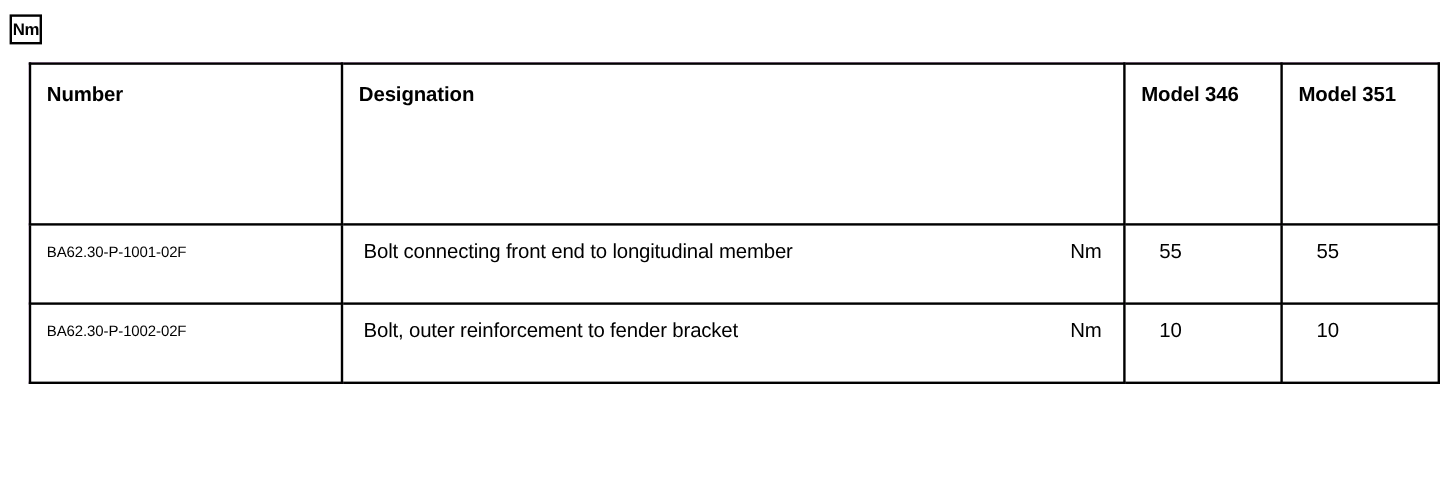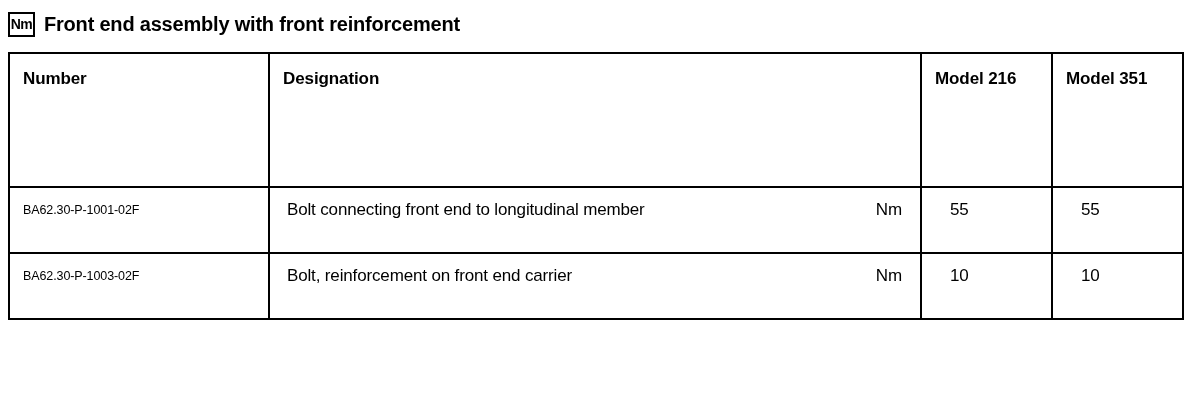--- a/index.html
+++ b/index.html
@@ -49,21 +49,21 @@
   .doc-title {
     font-size: 20px;
     font-weight: bold;
     letter-spacing: -0.2px;
     white-space: nowrap;
   }
 
   
   .spec-table {
     position: absolute;
-    left: 8px;
+    left: 24px;
     top: 52px;
     width: 1174px;
     border-collapse: collapse;
     table-layout: fixed;
     background: #f0abfc;
   }
   .spec-table th,
   .spec-table td {
     border: 2px solid #000;
     vertical-align: top;
@@ -116,40 +116,39 @@
     white-space: nowrap;
   }
 </style>
 </head>
 <body>
 
 <div class="page">
 
   <div class="title-row">
     <span class="nm-badge">Nm</span>
-    <span class="doc-title">Front end assembly with front reinforcement</span>
   </div>
 
   <table class="spec-table">
     <colgroup>
       <col class="c-number">
       <col class="c-designation">
       <col class="c-m216">
       <col class="c-m221">
     </colgroup>
     <thead>
       <tr>
         <th>
           <div class="th-inner">Number</div>
         </th>
         <th>
           <div class="th-inner">Designation</div>
         </th>
         <th>
-          <div class="th-inner">Model 216</div>
+          <div class="th-inner">Model 346</div>
         </th>
         <th>
           <div class="th-inner">Model 351</div>
         </th>
       </tr>
     </thead>
     <tbody>
 
       <tr>
         <td>
@@ -162,35 +161,35 @@
           </div>
         </td>
         <td>
           <div class="cell-value">55</div>
         </td>
         <td>
           <div class="cell-value">55</div>
         </td>
       </tr>
 
-
       <tr>
         <td>
-          <div class="cell-number">BA62.30-P-1003-02F</div>
+          <div class="cell-number">BA62.30-P-1002-02F</div>
         </td>
         <td>
           <div class="cell-designation">
-            <span class="desig-text">Bolt, reinforcement on front end carrier</span>
+            <span class="desig-text">Bolt, outer reinforcement to fender bracket</span>
             <span class="unit-text">Nm</span>
           </div>
         </td>
         <td>
           <div class="cell-value">10</div>
         </td>
         <td>
           <div class="cell-value">10</div>
         </td>
       </tr>
 
+
     </tbody>
   </table>
 
 </div>
 
 </body></html>

